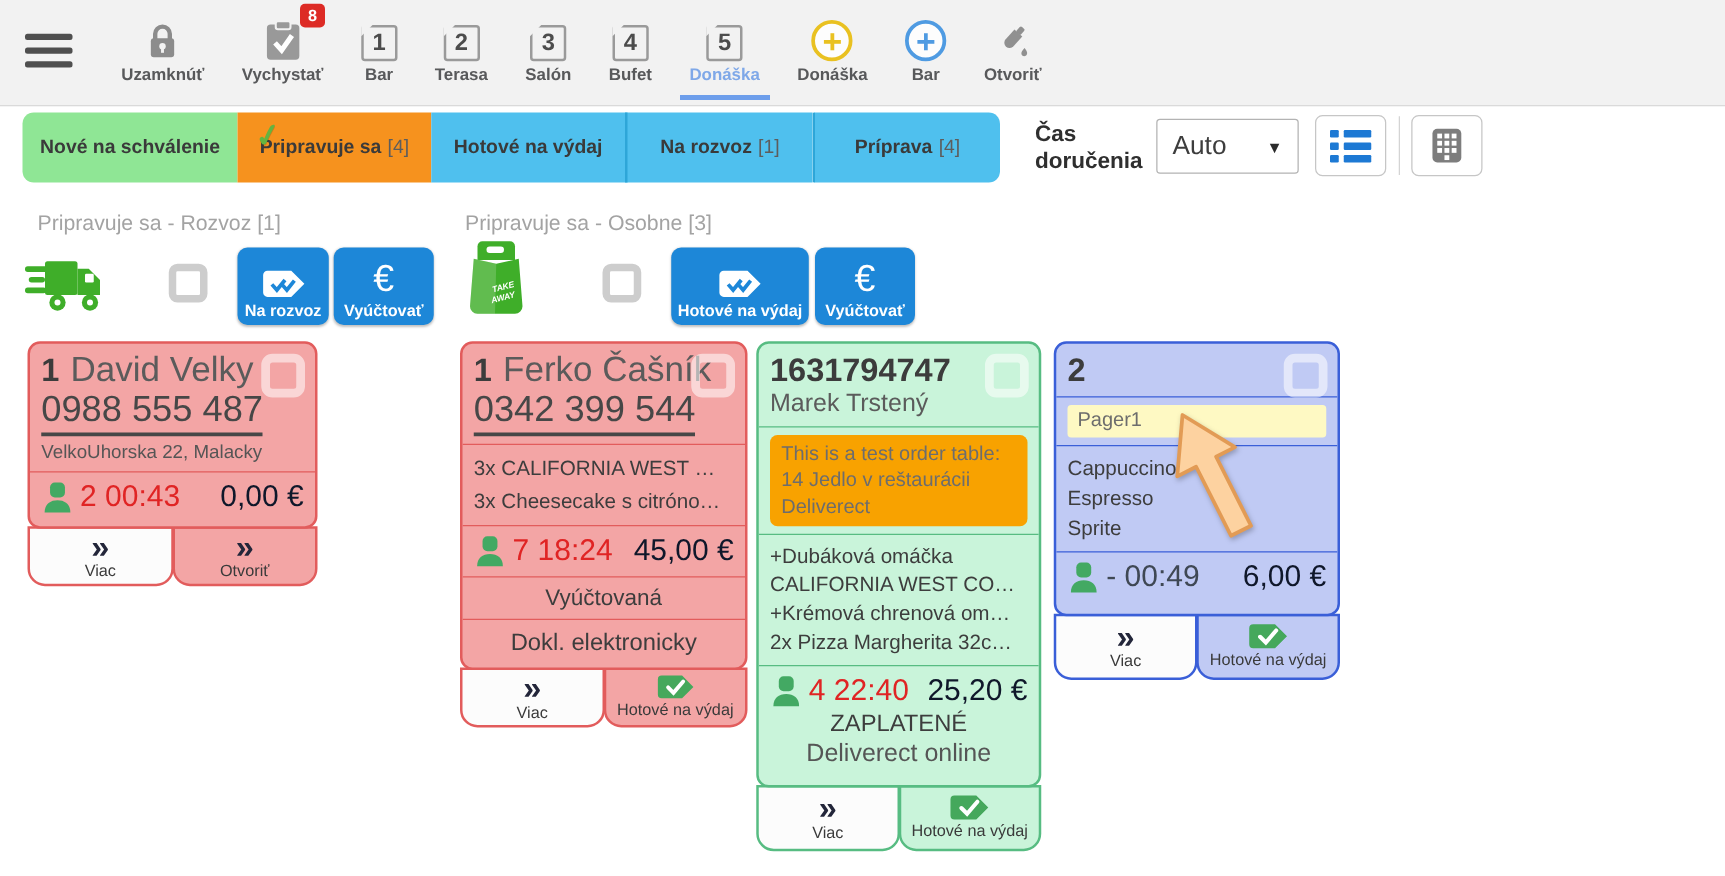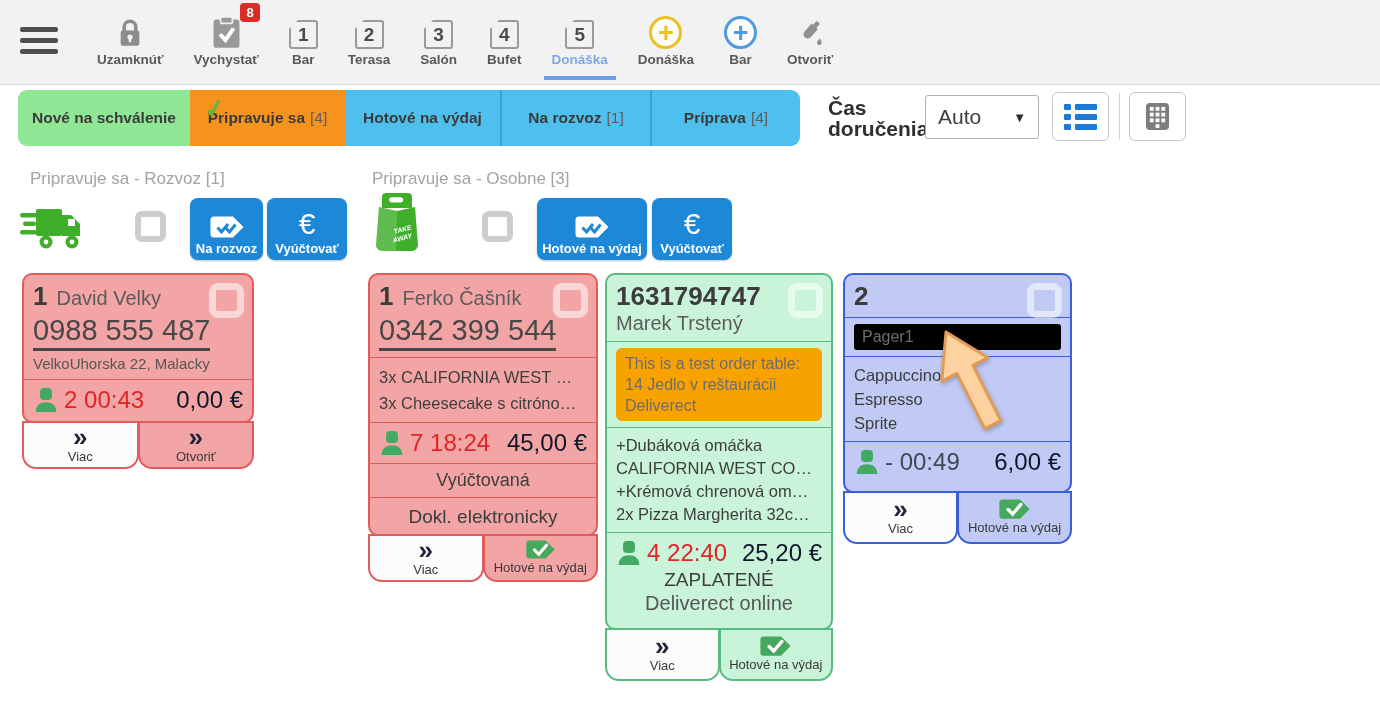--- a/index.html
+++ b/index.html
@@ -38,21 +38,21 @@
   .tab { position:absolute; top:0; height:56px; display:flex; align-items:center; justify-content:center;
     font-size:15.5px; font-weight:bold; color:#3a3a3a; cursor:pointer; }
   .tab .cnt { font-weight:normal; color:#5d5d5d; margin-left:5px; }
   #tab0 { left:18px;  width:172px; background:#8fe695; border-radius:9px 0 0 9px; }
   #tab1 { left:190px; width:155px; background:#f6921e; }
   #tab2 { left:345px; width:155px; background:#4fc0ee; }
   #tab3 { left:500px; width:150px; background:#4fc0ee; border-left:2px solid #2ea6d8; }
   #tab4 { left:650px; width:150px; background:#4fc0ee; border-left:2px solid #2ea6d8; border-radius:0 9px 9px 0; }
   .tabcheck { position:absolute; left:14px; top:4px; color:#64b440; font-size:25px; font-weight:bold;
     transform:rotate(-10deg); text-shadow:0 1px 0 rgba(0,0,0,0.15); }
-  .deliv-label { position:absolute; left:828px; top:7px; width:86px; font-size:21px; font-weight:bold;
+  .deliv-label { position:absolute; left:828px; top:7px; width:86px; font-size:18px; font-weight:bold;
     color:#2f2f2f; line-height:21px; }
   .select { position:absolute; left:925px; top:5px; width:114px; height:44px; background:#fff;
     border:1px solid #b3b3b3; border-radius:3px; display:flex; align-items:center; padding:0 12px;
     font-size:21px; color:#3d3d3d; cursor:pointer; }
   .select .arrow { margin-left:auto; font-size:13px; color:#2b2b2b; }
   .iconbtn { position:absolute; top:2px; width:57px; height:49px; background:#fff;
     border:1px solid #c6c6c6; border-radius:6px; display:flex; align-items:center; justify-content:center; cursor:pointer; }
   #btn-list { left:1052px; } #btn-grid { left:1129px; }
   .vsep { position:absolute; left:1119px; top:3px; width:1px; height:47px; background:#d4d4d4; }
   .listicon { display:flex; flex-direction:column; gap:4px; }
@@ -84,42 +84,42 @@
   #card1 { left:22px;  width:232px; } #card2 { left:368px; width:230px; }
   #card3 { left:605px; width:228px; } #card4 { left:843px; width:229px; }
   .cbody { border:2px solid var(--bc); background:var(--bg); border-radius:10px;
     padding:6px 9px; position:relative; overflow:hidden; }
   #card1 .cbody { height:150px; } #card2 .cbody { height:263px; }
   #card3 .cbody { height:357px; } #card4 .cbody { height:220px; }
   .chk-card { position:absolute; top:8px; right:8px; width:35px; height:35px;
     border:7px solid rgba(255,255,255,0.55); border-radius:9px; cursor:pointer; }
   .chead { display:flex; align-items:baseline; gap:9px; padding-right:42px; line-height:30px; white-space:nowrap; }
   .cnum  { font-size:26px; font-weight:bold; color:#3c3c3c; }
-  .cname { font-size:20px; color:#5b5b5b; }
+  .cname { font-size:28px; color:#5b5b5b; }
   .cname2 { font-size:20px; color:#5b5b5b; line-height:24px; }
   .cphone { font-size:29px; color:#474747; border-bottom:3px solid #474747;
     display:inline-block; line-height:33px; padding-bottom:1px; margin-top:1px; white-space:nowrap; }
   .caddr { font-size:15px; color:#555; margin-top:3px; line-height:19px; }
   .cdiv { height:1px; background:var(--bc); margin:6px -9px; }
   .citems { font-size:16.5px; color:#3d3d3d; }
   .citems div { line-height:26px; white-space:nowrap; }
   #card3 .citems div { line-height:23px; }
   #card4 .citems div { line-height:24px; }
   .prow { display:flex; align-items:center; margin-top:4px; }
   .prow svg { margin-right:5px; flex:none; }
   .ptime { font-size:24px; color:#e02424; white-space:nowrap; }
   .ptime.dark { color:#3f4854; }
   .pprice { margin-left:auto; font-size:24px; color:#0f172a; white-space:nowrap; }
   .statusc { text-align:center; color:#3d3d3d; }
   .st-s { font-size:18px; line-height:21px; }
   .st-l { font-size:19px; line-height:26px; }
   .st-m { font-size:20px; line-height:21px; color:#555; }
   .notebox { background:#f8a200; border-radius:6px; padding:5px 9px; font-size:16px;
     line-height:21px; color:#6d6d6d; margin:6px 0 5px; }
-  .pagerbar { background:#000000; border-radius:3px; padding:3px 8px; font-size:16px;
+  .pagerbar { background:#fef9c3; border-radius:3px; padding:3px 8px; font-size:16px;
     line-height:20px; color:#6d6d6d; margin:5px 0; }
   .cfoot { display:flex; margin-top:-2px; height:48px; }
   #card3 .cfoot, #card4 .cfoot { height:53px; }
   .fbtn { flex:1; border:2px solid var(--bc); border-radius:0 0 14px 14px; background:#fcfcfc;
     display:flex; flex-direction:column; align-items:center; justify-content:center;
     padding:2px 0 4px; cursor:pointer; }
   .fbtn + .fbtn { margin-left:-1px; }
   .fbtn.tinted { background:var(--bg); }
   .fbtn .glyph { font-size:26px; font-weight:bold; color:#23263a; line-height:24px; }
   .fbtn .flabel { font-size:13px; color:#3a3a3a; line-height:15px; white-space:nowrap; }

